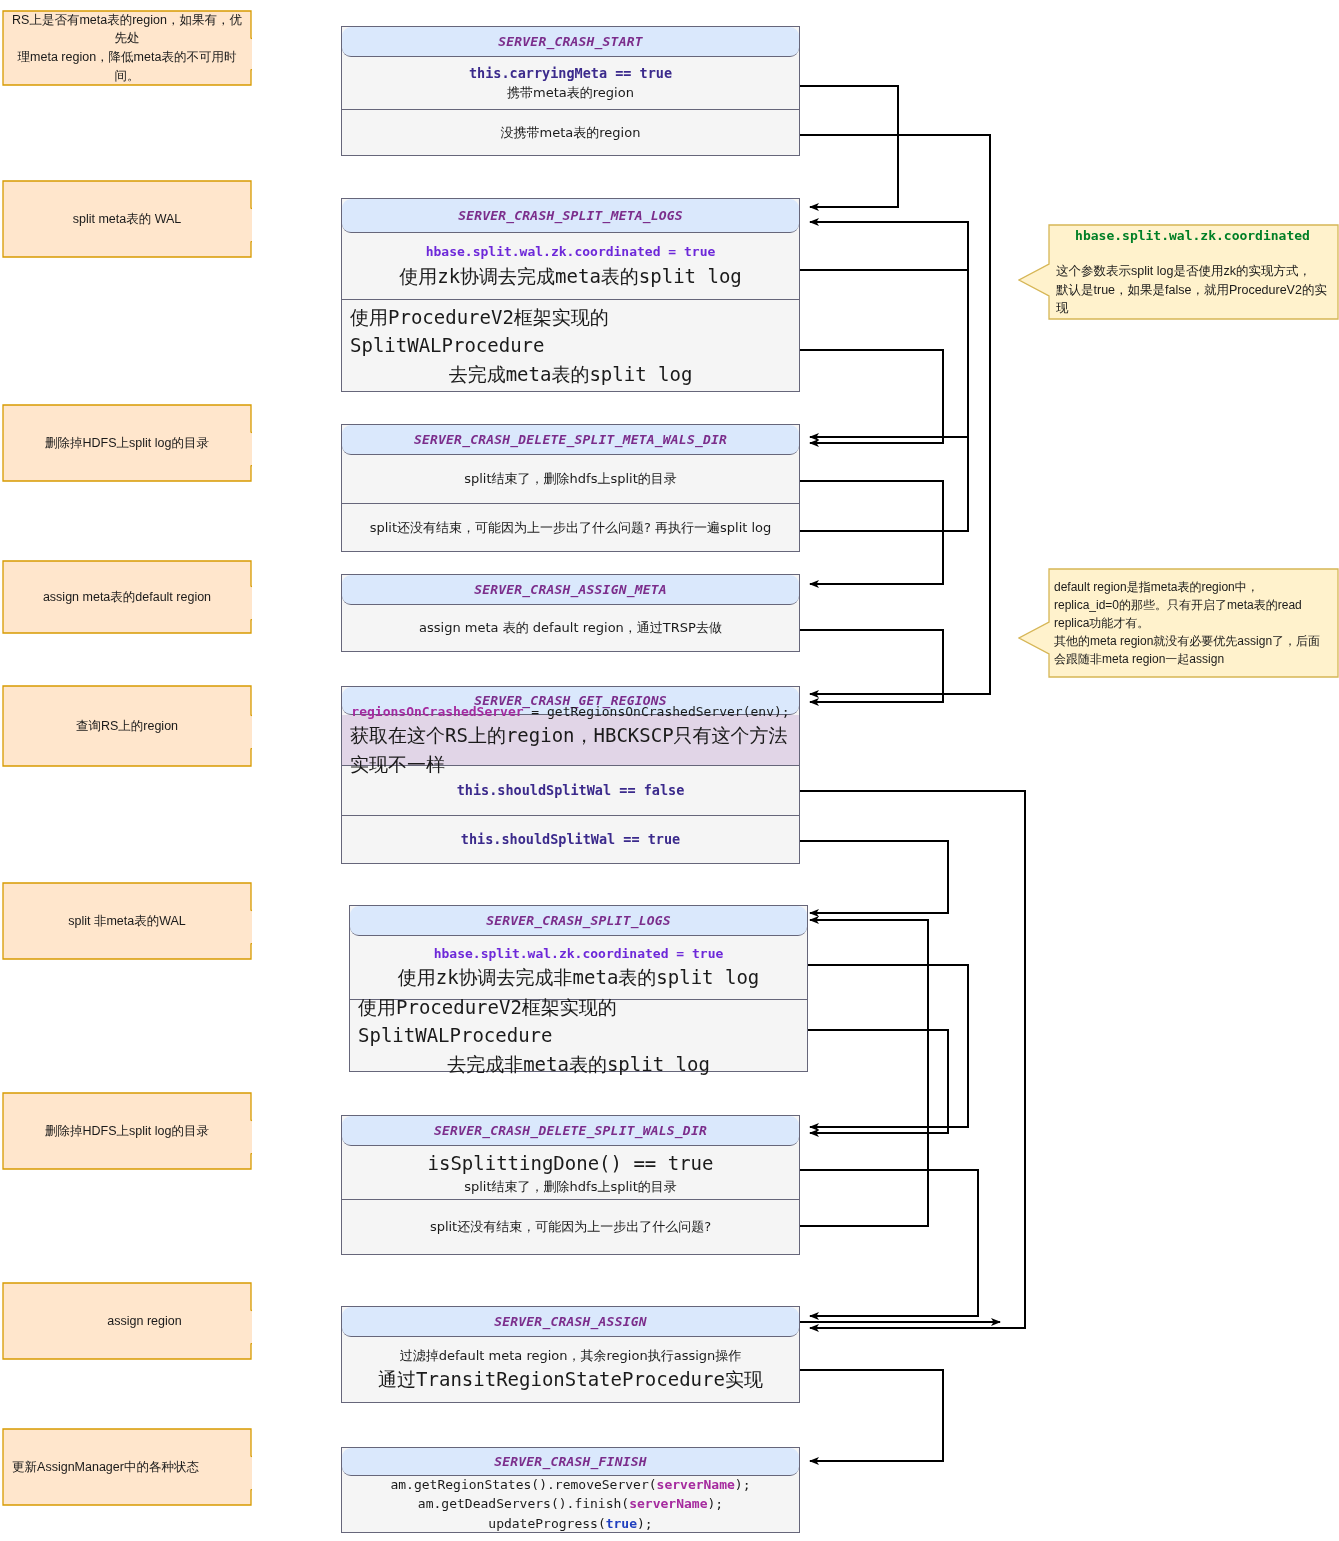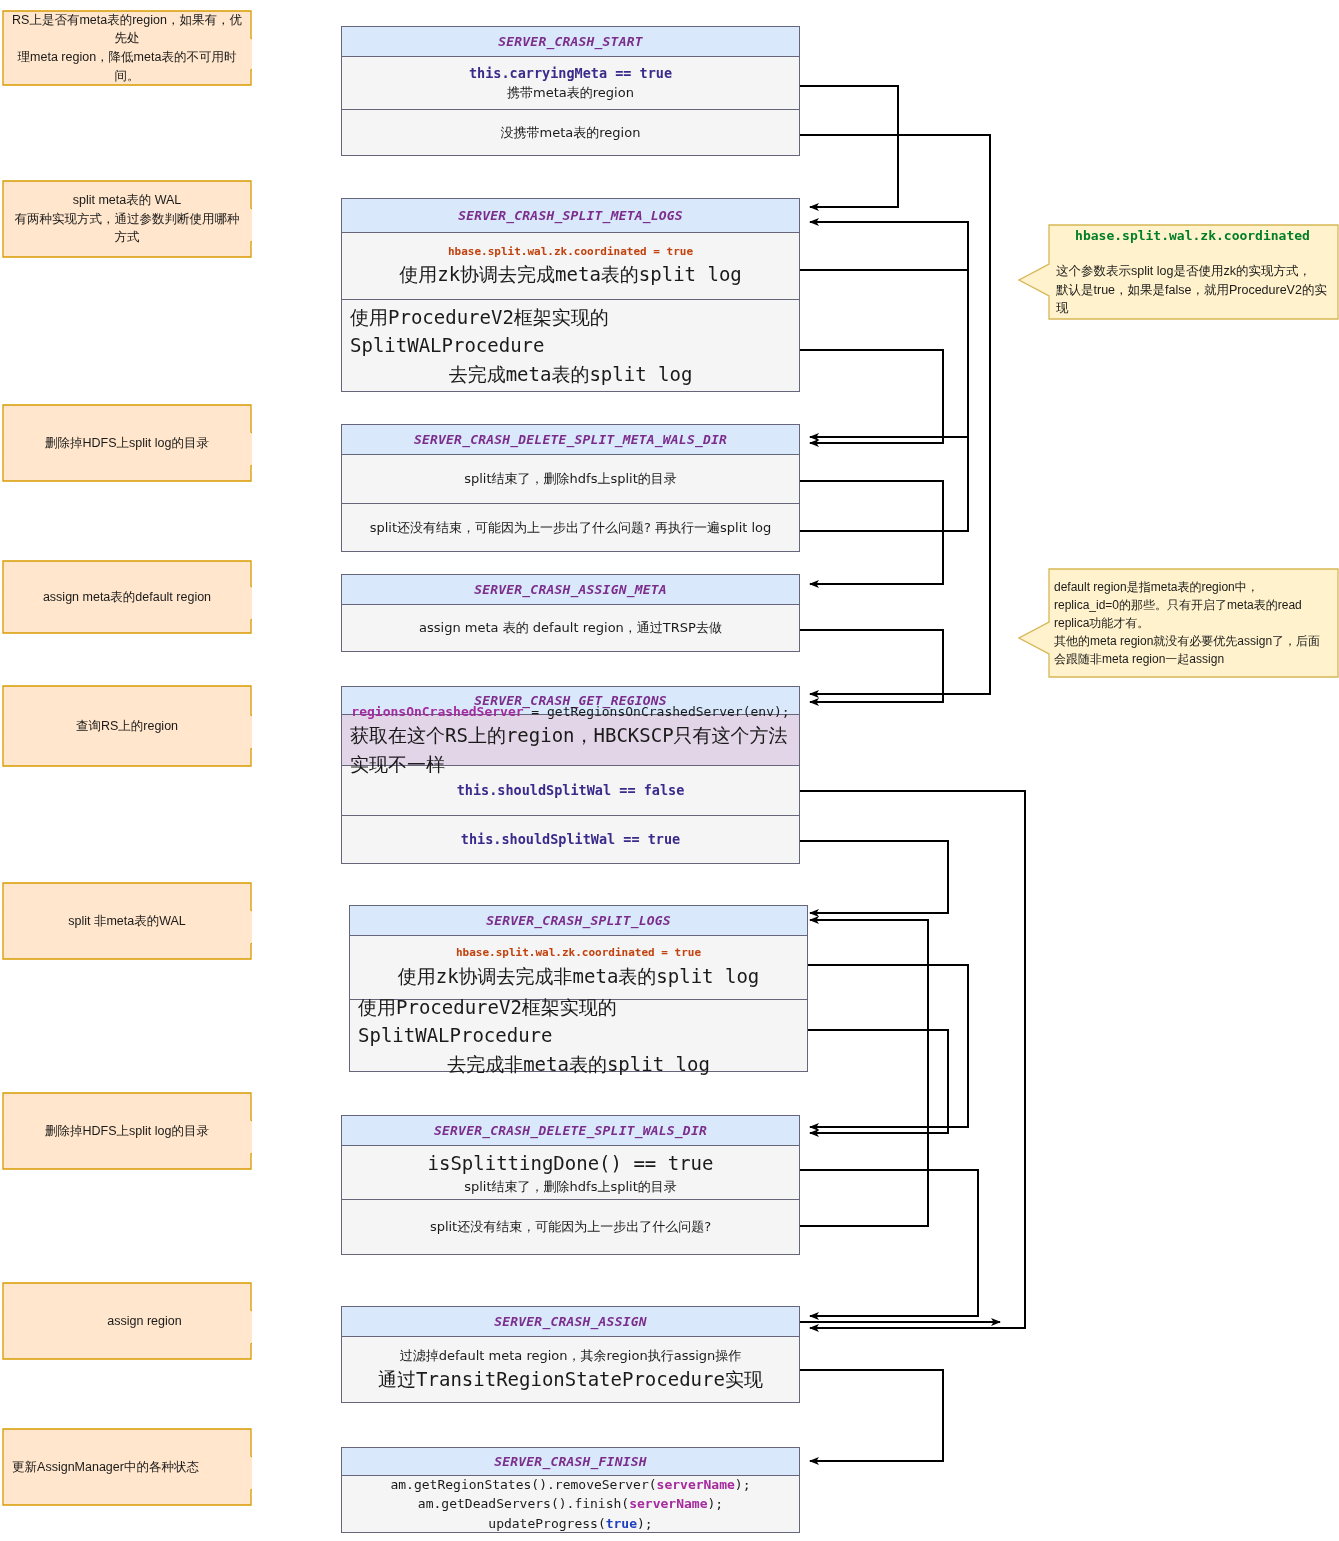--- a/index.html
+++ b/index.html
@@ -13,35 +13,35 @@
   
   .node{
     position:absolute;box-sizing:border-box;
     border:1px solid #66667a;background:#f5f5f5;
   }
   .node .hdr{
     box-sizing:border-box;width:100%;
     background:#dae8fc;border-bottom:1px solid #66667a;
     color:#7b2d8b;font-family:"DejaVu Sans Mono","Liberation Mono",monospace;
     font-weight:bold;font-style:italic;font-size:13px;letter-spacing:.2px;
-    display:flex;align-items:center;justify-content:center;text-align:center;
+    display:flex;align-items:center;justify-content:center;text-align:center;border-radius:9px;
   }
   .node .row{
     box-sizing:border-box;width:100%;
     display:flex;flex-direction:column;align-items:center;justify-content:center;
     text-align:left;padding:4px 8px;
   }
   .node .row + .row{border-top:1px solid #66667a;}
   .node .row.purple{background:#e1d5e7;}
   .ln{display:block;line-height:1.5;}
   .mono{font-family:"DejaVu Sans Mono","Liberation Mono",monospace;}
   .cn{font-family:"DejaVu Sans","Liberation Sans",sans-serif;font-size:13px;color:#1a1a1a;}
   .cnmono{font-family:"DejaVu Sans Mono","Liberation Mono",monospace;font-size:19px;color:#1a1a1a;}
   .kw-purple{color:#3b2a8c;font-weight:bold;font-size:13.5px;}
-  .kw-green{color:#c2410c;font-weight:bold;font-size:11px;}
+  .kw-green{color:#6d28d9;font-weight:bold;font-size:13px;}
   .kw-code{color:#1a1a1a;font-size:13px;}
   .id-mag{color:#a52a9e;font-weight:bold;}
   .id-blue{color:#1f3fbf;font-weight:bold;}
   .gap{height:6px;}
 
   
   .callout{
     position:absolute;box-sizing:border-box;
     display:flex;align-items:center;justify-content:center;
     text-align:center;font-size:12.5px;color:#1a1a1a;line-height:1.55;
@@ -108,21 +108,20 @@
       <span class="ln">理meta region，降低meta表的不可用时间。</span>
     </div>
   </div>
 
   <div class="callout left" style="left:2px;top:180px;width:250px;height:78px;">
     <svg width="250" height="78">
       <path d="M1,1 L249,1 L249,28 L282,46 L249,62 L249,77 L1,77 Z" fill="#ffe6cc" stroke="#d79b00" stroke-width="1.3"></path>
     </svg>
     <div class="body">
       <span class="ln">split meta表的 WAL</span>
-      <span class="ln">有两种实现方式，通过参数判断使用哪种方式</span>
     </div>
   </div>
 
   <div class="callout left" style="left:2px;top:404px;width:250px;height:78px;">
     <svg width="250" height="78">
       <path d="M1,1 L249,1 L249,28 L282,46 L249,62 L249,77 L1,77 Z" fill="#ffe6cc" stroke="#d79b00" stroke-width="1.3"></path>
     </svg>
     <div class="body">
       <span class="ln">删除掉HDFS上split log的目录</span>
     </div>

